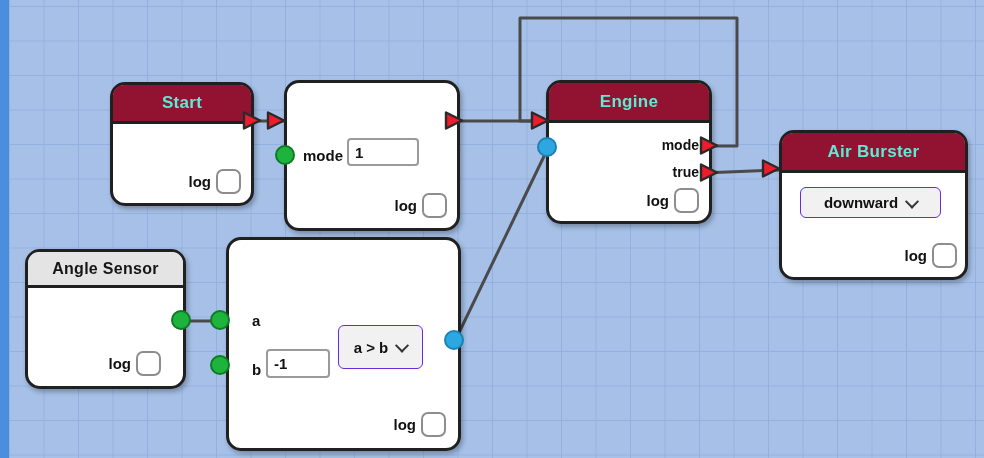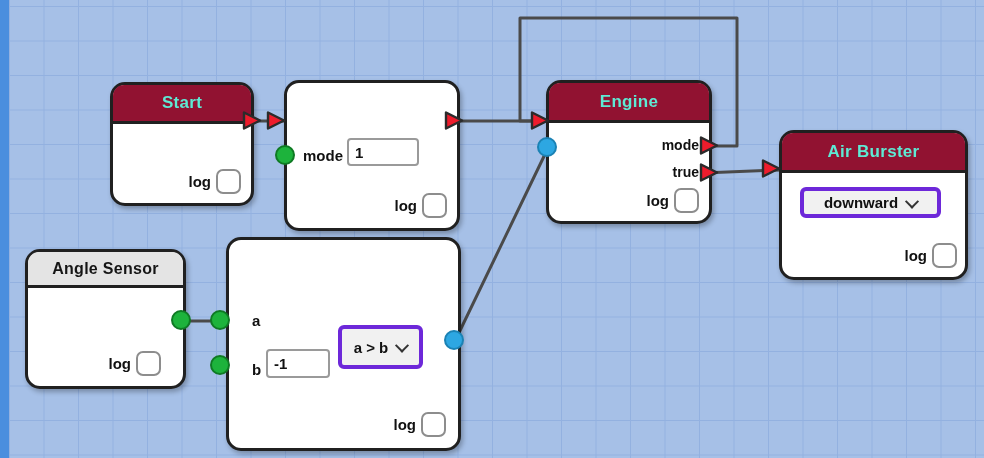--- a/index.html
+++ b/index.html
@@ -23,21 +23,21 @@
   .hdr.red{background:#911231;color:#5eead4;}
   .hdr.gray{background:#e4e4e4;color:#151515;}
   .hdr .line{line-height:1.12;}
   .log-row{position:absolute;display:flex;align-items:center;gap:5px;}
   .log-label{font-weight:700;font-size:15px;color:#111;}
   .checkbox{width:21px;height:21px;background:#fff;border:2px solid #8d8d8d;border-radius:7px;}
   .field-label{position:absolute;font-weight:700;font-size:15px;color:#111;}
   .side-label{position:absolute;font-weight:700;font-size:14px;color:#111;}
   .text-input{position:absolute;border:2px solid #9a9a9a;border-radius:4px;font-family:inherit;
               font-weight:700;font-size:15px;padding:0 6px;color:#111;background:#fff;box-sizing:border-box;}
-  .dropdown{position:absolute;background:#f1f1f1;border:4px solid #6d28d9;border-radius:6px;display:flex;
+  .dropdown{position:absolute;background:#f1f1f1;border:1px solid #6d28d9;border-radius:6px;display:flex;
             align-items:center;justify-content:center;gap:9px;font-weight:700;font-size:15px;color:#111;
             box-sizing:border-box;cursor:pointer;}
   .chev{width:8px;height:8px;border-right:2.5px solid #333;border-bottom:2.5px solid #333;
         transform:rotate(45deg) translate(-1px,-1px);}
   .port{position:absolute;z-index:3;}
   .circle-port{width:16px;height:16px;border-radius:50%;}
   .circle-port.green{background:#1db33c;border:2.5px solid #0f7a24;}
   .circle-port.blue{background:#2da7e2;border:2.5px solid #1b82b4;}
   .tri polygon{fill:#ee1c2c;stroke:#2b2b2b;stroke-width:2.4;stroke-linejoin:round;}
 </style>

